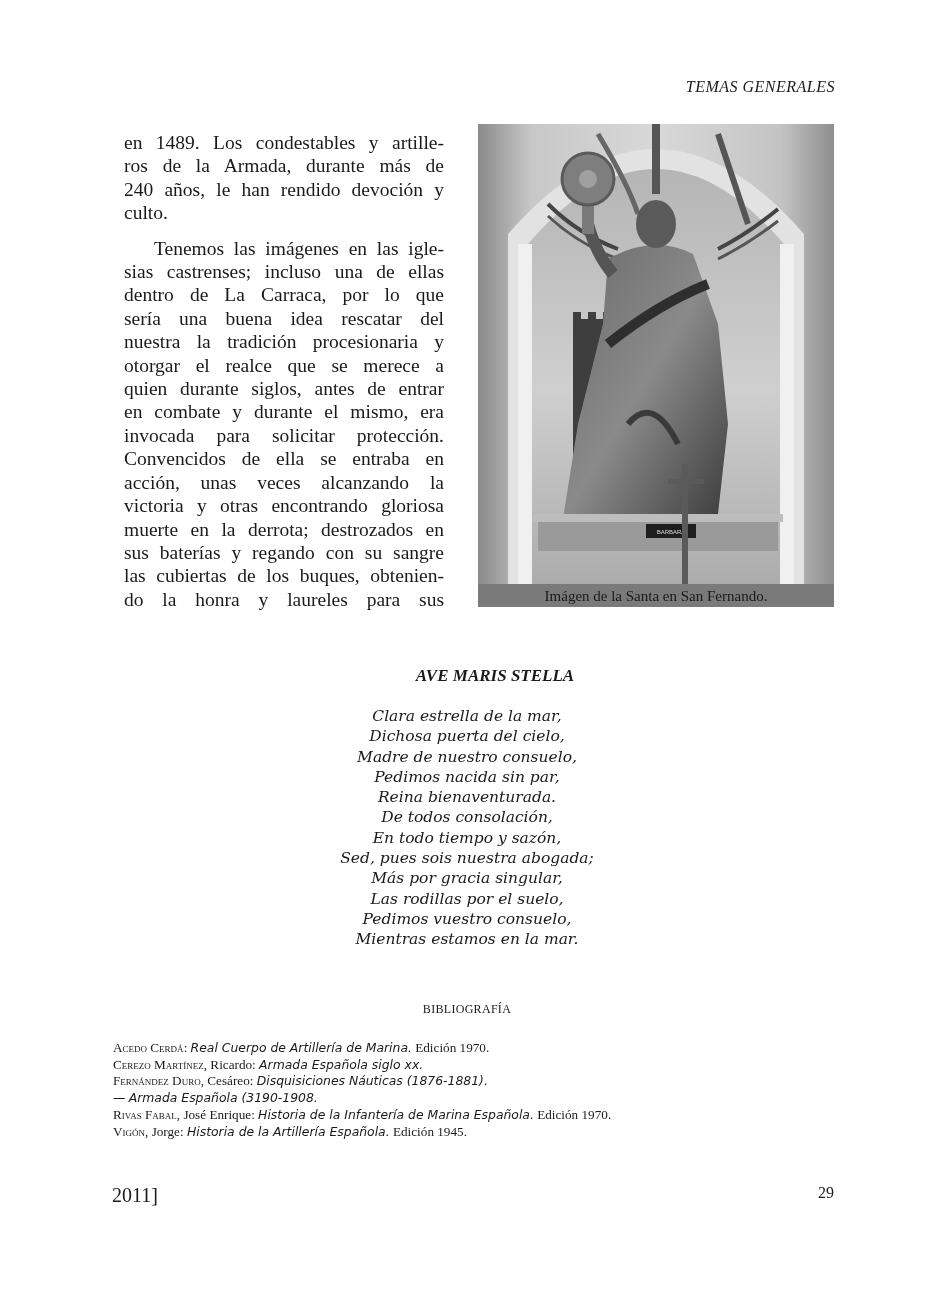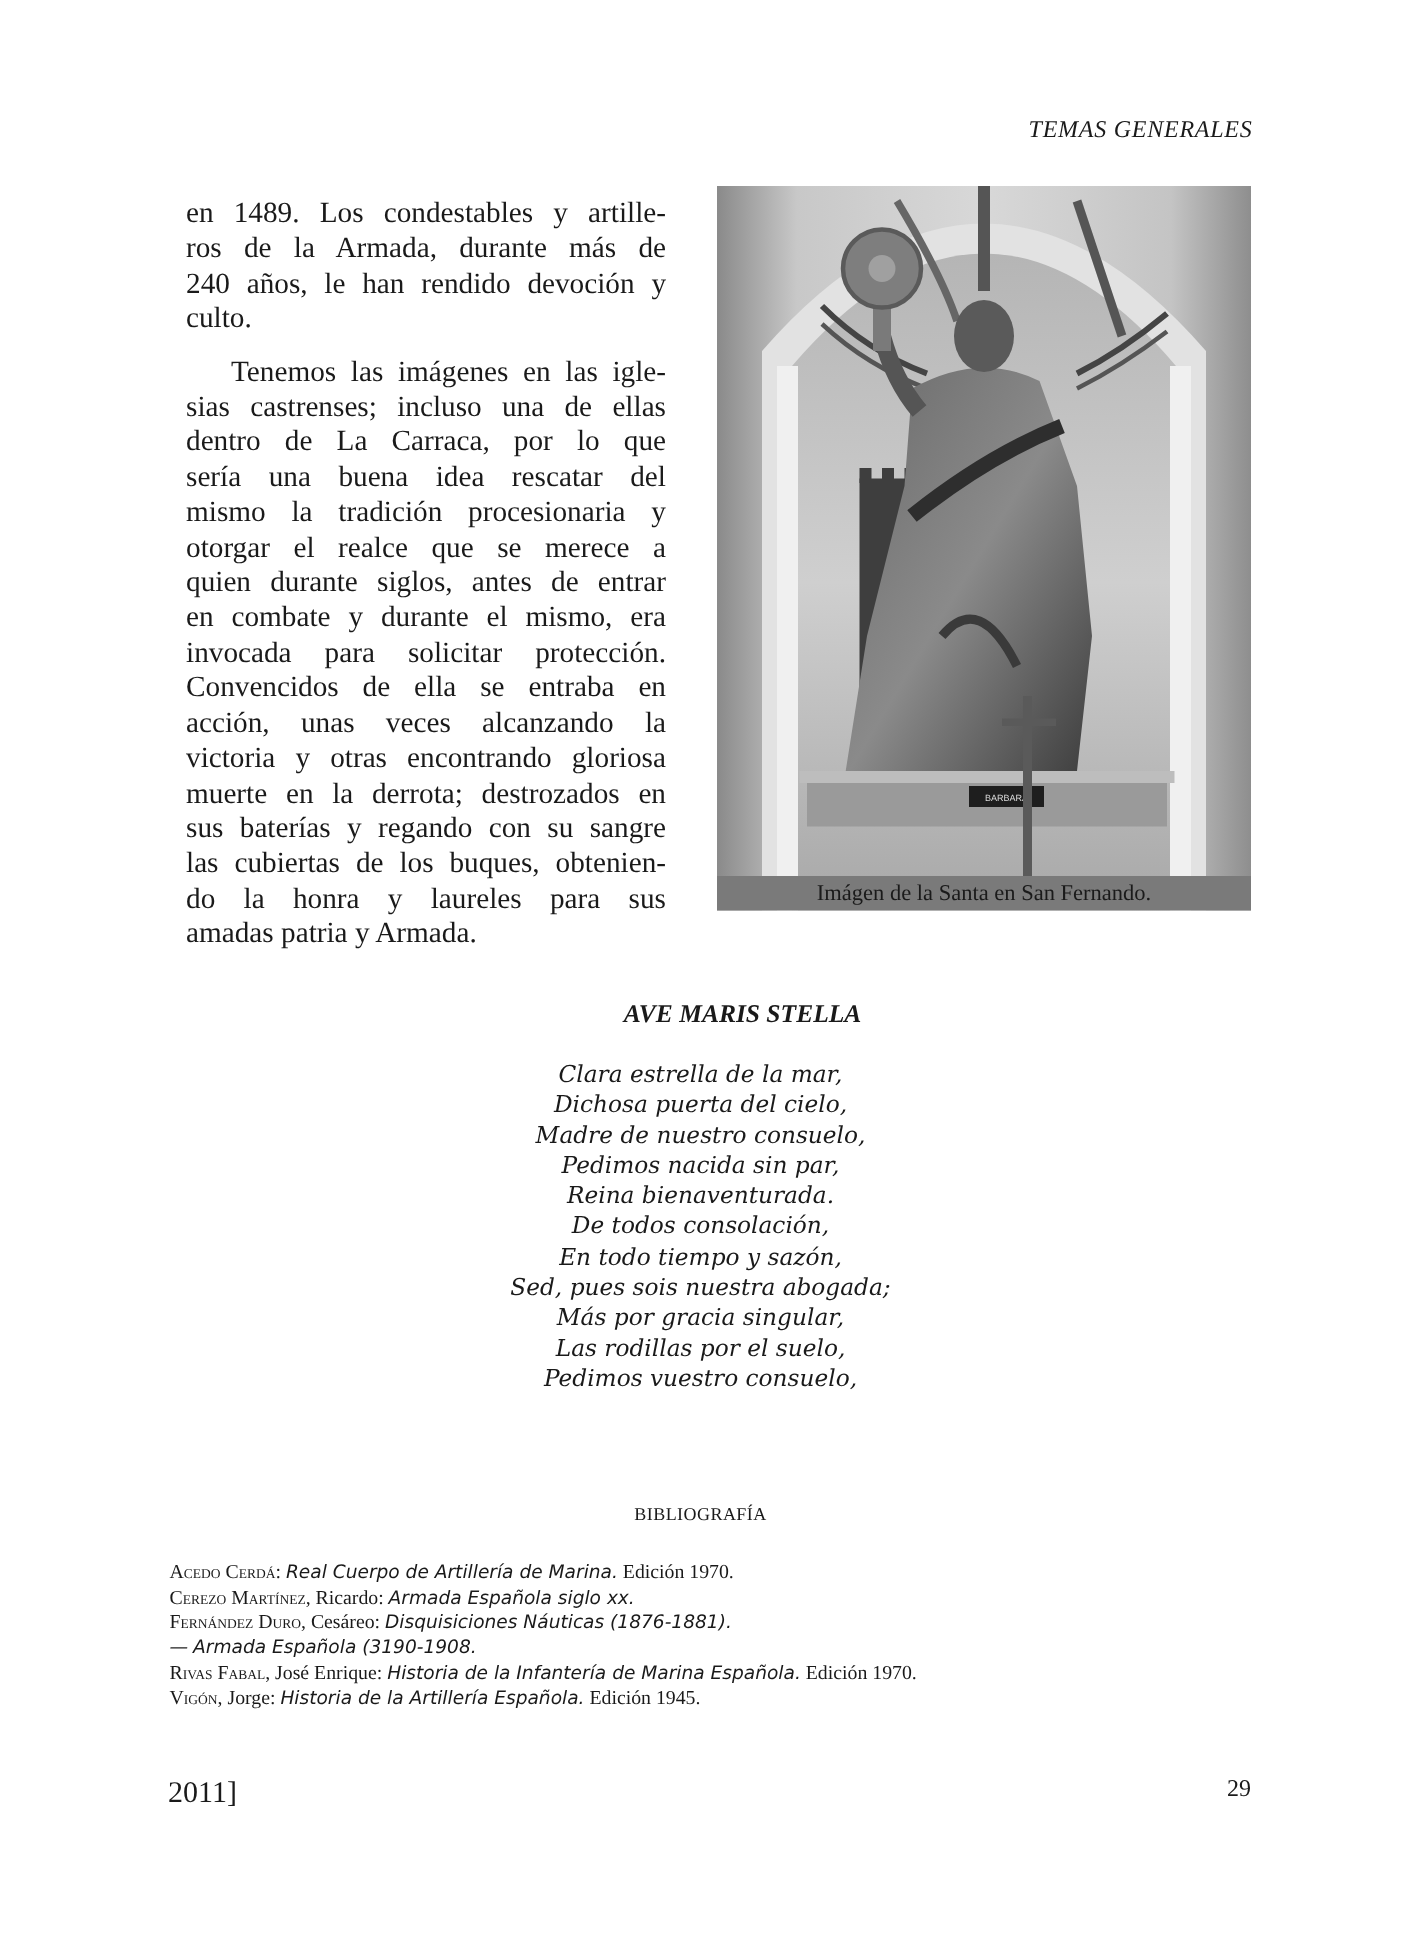--- a/index.html
+++ b/index.html
@@ -34,33 +34,32 @@
     <span class="line">en 1489. Los condestables y artille-</span>
     <span class="line">ros de la Armada, durante más de</span>
     <span class="line">240 años, le han rendido devoción y</span>
     <span class="line last">culto.</span>
   </p>
   <p>
     <span class="line" style="padding-left:30px">Tenemos las imágenes en las igle-</span>
     <span class="line">sias castrenses; incluso una de ellas</span>
     <span class="line">dentro de La Carraca, por lo que</span>
     <span class="line">sería una buena idea rescatar del</span>
-    <span class="line">mismo la tradición procesionaria y</span>
+    <span class="line">nuestra la tradición procesionaria y</span>
     <span class="line">otorgar el realce que se merece a</span>
     <span class="line">quien durante siglos, antes de entrar</span>
     <span class="line">en combate y durante el mismo, era</span>
     <span class="line">invocada para solicitar protección.</span>
     <span class="line">Convencidos de ella se entraba en</span>
     <span class="line">acción, unas veces alcanzando la</span>
     <span class="line">victoria y otras encontrando gloriosa</span>
     <span class="line">muerte en la derrota; destrozados en</span>
     <span class="line">sus baterías y regando con su sangre</span>
     <span class="line">las cubiertas de los buques, obtenien-</span>
     <span class="line">do la honra y laureles para sus</span>
-    <span class="line last">amadas patria y Armada.</span>
   </p>
 </div>
 
 <div class="figure" title="Fotografía en blanco y negro de la imagen de Santa Bárbara en una hornacina">
   <svg width="356" height="483" viewBox="0 0 356 483" xmlns="http://www.w3.org/2000/svg">
     <defs>
       <linearGradient id="wall" x1="0" y1="0" x2="1" y2="0">
         <stop offset="0" stop-color="#8a8a8a"></stop>
         <stop offset="0.15" stop-color="#c8c8c8"></stop>
         <stop offset="0.5" stop-color="#d8d8d8"></stop>
@@ -133,20 +132,21 @@
   <div>Dichosa puerta del cielo,</div>
   <div>Madre de nuestro consuelo,</div>
   <div>Pedimos nacida sin par,</div>
   <div>Reina bienaventurada.</div>
   <div>De todos consolación,</div>
   <div>En todo tiempo y sazón,</div>
   <div>Sed, pues sois nuestra abogada;</div>
   <div>Más por gracia singular,</div>
   <div>Las rodillas por el suelo,</div>
   <div>Pedimos vuestro consuelo,</div>
+  <div>Mientras estamos en la mar.</div>
 </div>
 
 <div class="bib-title">BIBLIOGRAFÍA</div>
 <div class="bib">
   <div><span class="sc">Acedo Cerdá</span><span></span>: <span class="it">Real Cuerpo de Artillería de Marina.</span><span> Edición 1970.</span></div>
   <div><span class="sc">Cerezo Martínez</span><span>, Ricardo</span>: <span class="it">Armada Española siglo xx.</span><span></span></div>
   <div><span class="sc">Fernández Duro</span><span>, Cesáreo</span>: <span class="it">Disquisiciones Náuticas (1876-1881).</span><span></span></div>
   <div><span class="it">—</span> <span class="it">Armada Española (3190-1908.</span></div>
   <div><span class="sc">Rivas Fabal</span><span>, José Enrique</span>: <span class="it">Historia de la Infantería de Marina Española.</span><span> Edición 1970.</span></div>
   <div><span class="sc">Vigón</span><span>, Jorge</span>: <span class="it">Historia de la Artillería Española.</span><span> Edición 1945.</span></div>

